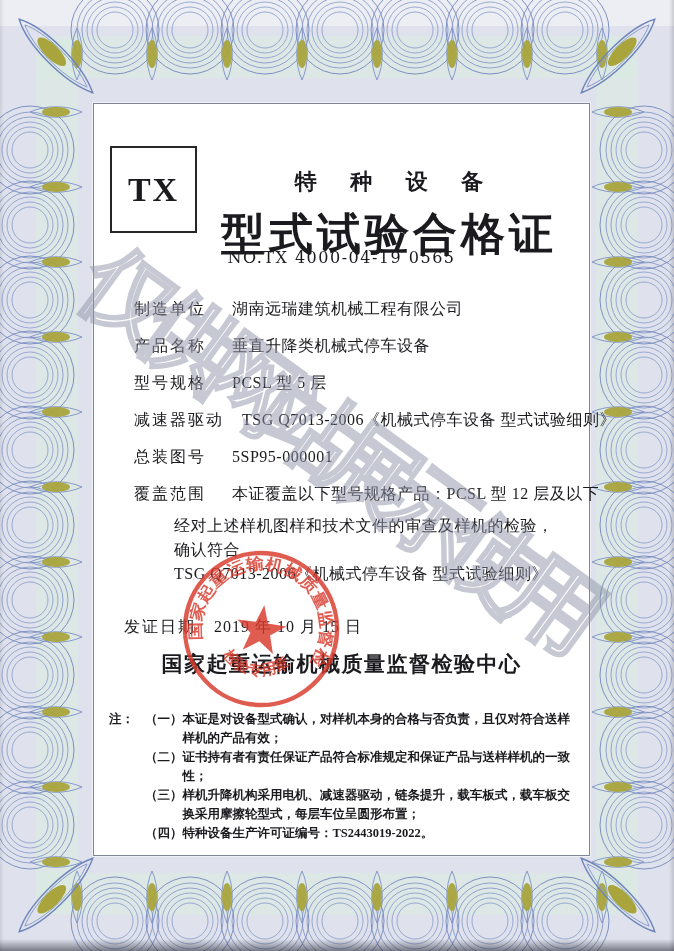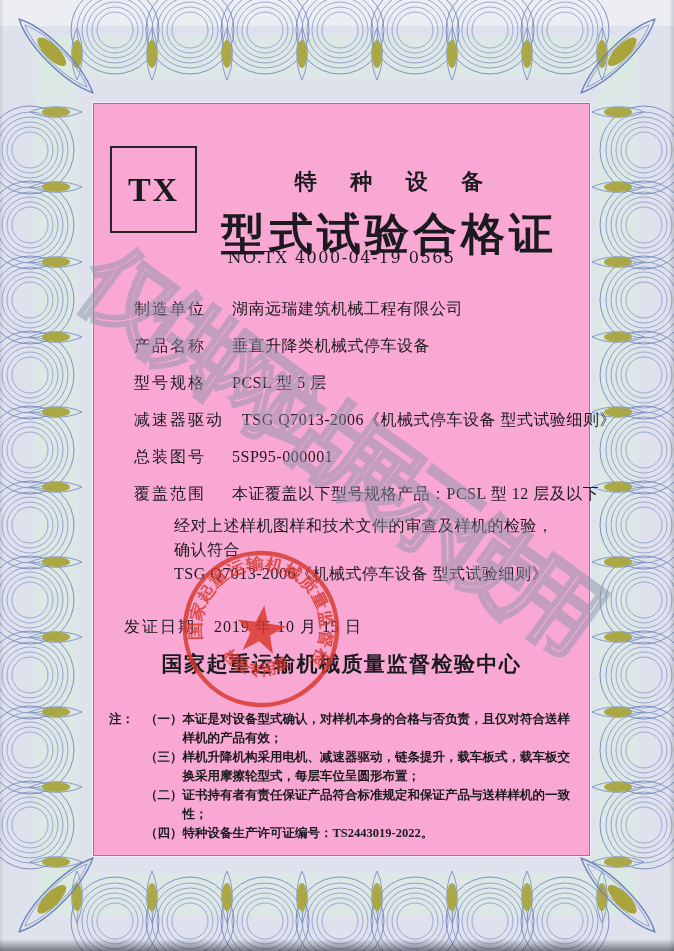--- a/index.html
+++ b/index.html
@@ -7,21 +7,21 @@
     width:674px;height:951px;overflow:hidden;position:relative;
     background:#dfe2ec;
     font-family:"Liberation Serif","DejaVu Serif",serif;
     color:#1b1b1f;
   }
   .top-strip{position:absolute;left:0;top:0;width:674px;height:26px;background:#eceef3;z-index:0;}
   svg.border-art{position:absolute;left:0;top:0;z-index:1;}
   
   .panel{
     position:absolute;left:93px;top:103px;width:497px;height:753px;
-    background:#f9a8d4;border:1px solid #7f8496;box-sizing:border-box;z-index:2;
+    background:#ffffff;border:1px solid #7f8496;box-sizing:border-box;z-index:2;
     box-shadow:0 0 0 1px rgba(255,255,255,.5);
   }
   .hdr{position:absolute;left:14px;right:8px;top:42px;display:flex;align-items:flex-start;}
   .txbox{
     width:83px;height:83px;border:2px solid #26262a;margin-left:2px;flex:0 0 auto;
     display:flex;align-items:center;justify-content:center;
   }
   .txbox span{font-size:34px;font-weight:bold;letter-spacing:2px;}
   .titles{flex:1;text-align:center;padding-top:2px;margin-top:19px;}
   .t-cat{font-size:22px;font-weight:bold;letter-spacing:14px;margin-left:14px;}
@@ -214,22 +214,22 @@
     <span class="flabel">发证日期</span>
     <span class="dval">2019 年 10 月 15 日</span>
   </div>
 
   <div class="issuer">国家起重运输机械质量监督检验中心</div>
 
   <div class="notes">
     <div class="nlabel">注：</div>
     <div class="nlist">
       <div class="nitem"><span>（一）</span><span>本证是对设备型式确认，对样机本身的合格与否负责，且仅对符合送样样机的产品有效；</span></div>
+      <div class="nitem"><span>（二）</span><span>证书持有者有责任保证产品符合标准规定和保证产品与送样样机的一致性；</span></div>
       <div class="nitem"><span>（三）</span><span>样机升降机构采用电机、减速器驱动，链条提升，载车板式，载车板交换采用摩擦轮型式，每层车位呈圆形布置；</span></div>
-      <div class="nitem"><span>（二）</span><span>证书持有者有责任保证产品符合标准规定和保证产品与送样样机的一致性；</span></div>
       <div class="nitem"><span>（四）</span><span>特种设备生产许可证编号：TS2443019-2022。</span></div>
     </div>
   </div>
 
   <svg class="stamp" viewBox="-85 -85 170 170">
     <g transform="rotate(8)" opacity="0.82">
       <circle r="76" fill="none" stroke="#d8392b" stroke-width="4.5"></circle>
       <path id="stampArc" d="M -51.96 30 A 60 60 0 1 1 51.96 30" fill="none"></path>
       <path id="stampBottom" d="M -35.2 29.6 A 46 46 0 0 0 35.2 29.6" fill="none"></path>
       <polygon transform="translate(0,2)" fill="#d8392b" points="0,-26 6.1,-8.4 24.7,-8 9.9,3.2 15.3,21 0,10.4 -15.3,21 -9.9,3.2 -24.7,-8 -6.1,-8.4"></polygon>

